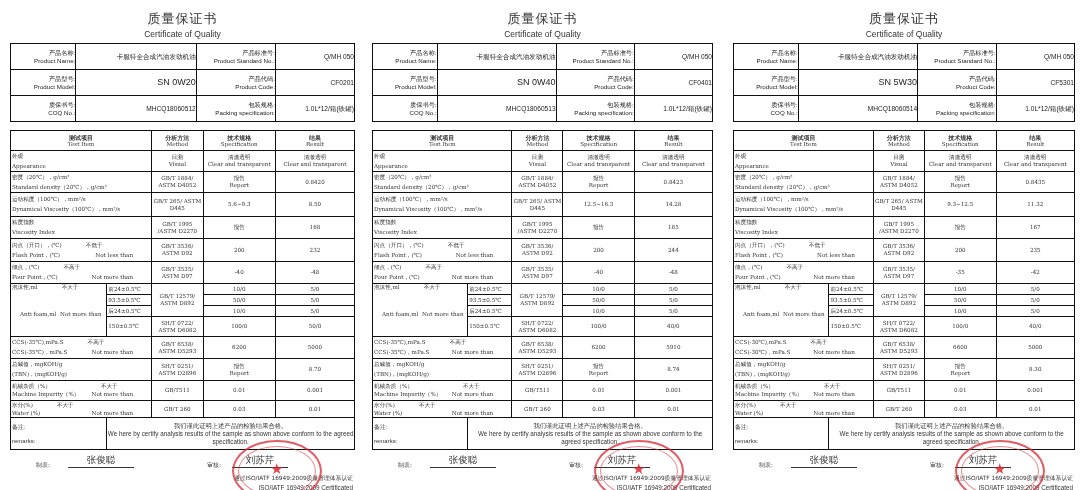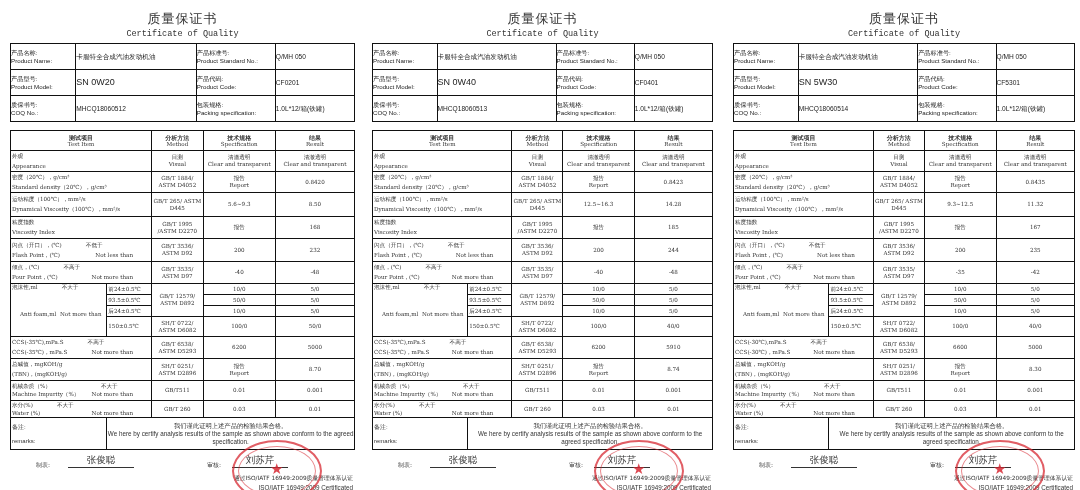--- a/index.html
+++ b/index.html
@@ -5,25 +5,25 @@
   * { box-sizing: border-box; margin: 0; padding: 0; }
   html, body { width: 1080px; height: 490px; background: #ffffff; overflow: hidden; }
   body { position: relative; font-family: "DejaVu Serif", serif; color: #222; }
 
   .cert { position: absolute; top: 0; height: 490px; }
   .cert-1 { left: 10px; width: 345px; }
   .cert-2 { left: 372px; width: 341px; }
   .cert-3 { left: 733px; width: 342px; }
 
   .title-cn { text-align: center; font-family: "DejaVu Sans", sans-serif; font-size: 13px; margin-top: 10px; letter-spacing: 1px; color: #333; }
-  .title-en { text-align: center; font-family: Liberation Mono, monospace; font-size: 8.5px; margin-top: 1px; color: #333; }
+  .title-en { text-align: center; font-family: Liberation Sans, sans-serif; font-size: 8.5px; margin-top: 1px; color: #333; }
 
   table { border-collapse: collapse; width: 100%; table-layout: fixed; }
   .info { margin-top: 4px; border: 1.5px solid #111; }
-  .info td { border: 1px solid #111; font-family: "Liberation Sans", sans-serif; font-size: 6.6px; text-align: left; height: 26px; line-height: 7.5px; color: #222; }
+  .info td { border: 1px solid #111; font-family: "Liberation Sans", sans-serif; font-size: 6.6px; text-align: right; height: 26px; line-height: 7.5px; color: #222; }
   .info .lbl { font-size: 6.2px; }
   .info .model { font-size: 9px; font-weight: 500; }
 
   .tests { margin-top: 8px; border: 1.5px solid #111; }
   .tests td, .tests th { border: 1px solid #111; font-size: 5.6px; line-height: 7px; color: #333; vertical-align: middle; }
   .tests th { font-weight: bold; text-align: center; height: 20px; font-size: 6px; }
   .tests th .en { font-weight: normal; display: block; font-size: 5.6px; }
   .tests td.c { text-align: center; }
   .tests td.item { text-align: left; padding-left: 1px; }
   .item .cn { display: block; }

